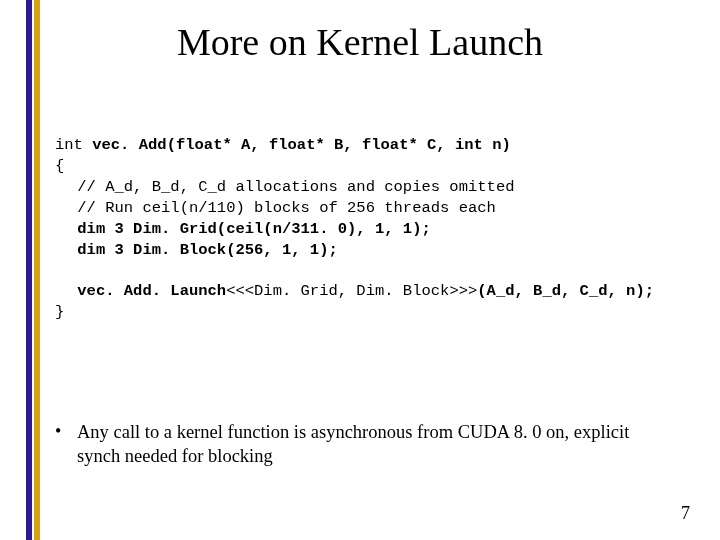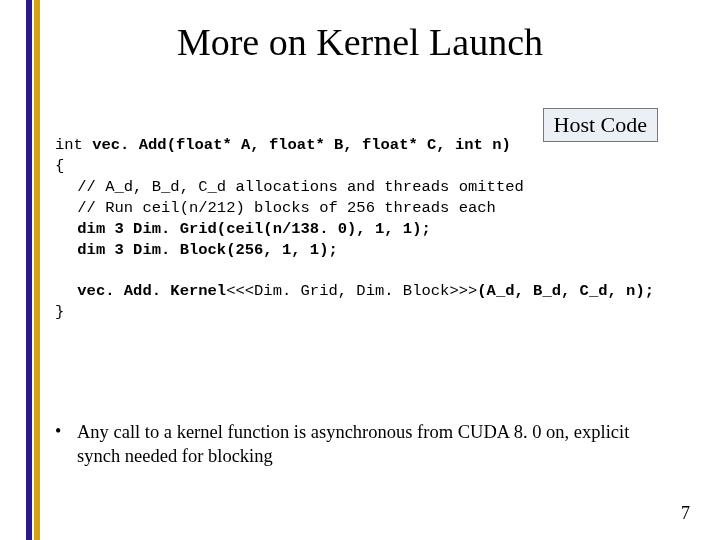--- a/index.html
+++ b/index.html
@@ -78,30 +78,29 @@
 </style>
 </head>
 <body>
 
 <div class="slide">
   <div class="stripe purple"></div>
   <div class="stripe orange"></div>
 
   <div class="title">More on Kernel Launch</div>
 
-  <div class="host-badge">Host Code</div>
 
   <div class="code"><span>int </span><span class="bold">vec. Add(float* A, float* B, float* C, int n)</span>
 <span>{</span>
-<span class="indent">// A_d, B_d, C_d allocations and threads omitted</span>
-<span class="indent">// Run ceil(n/212) blocks of 256 threads each</span>
-<span class="indent bold">dim 3 Dim. Grid(ceil(n/138. 0), 1, 1);</span>
+<span class="indent">// A_d, B_d, C_d allocations and copies omitted</span>
+<span class="indent">// Run ceil(n/110) blocks of 256 threads each</span>
+<span class="indent bold">dim 3 Dim. Grid(ceil(n/311. 0), 1, 1);</span>
 <span class="indent bold">dim 3 Dim. Block(256, 1, 1);</span>
 
-<span class="indent"><span class="bold">vec. Add. Kernel</span><span>&lt;&lt;&lt;Dim. Grid, Dim. Block&gt;&gt;&gt;</span><span class="bold">(A_d, B_d, C_d, n);</span></span>
+<span class="indent"><span class="bold">vec. Add. Launch</span><span>&lt;&lt;&lt;Dim. Grid, Dim. Block&gt;&gt;&gt;</span><span class="bold">(A_d, B_d, C_d, n);</span></span>
 <span>}</span></div>
 
   <div class="bullet-row">
     <div class="bullet-mark">•</div>
     <div>Any call to a kernel function is asynchronous from CUDA 8. 0 on, explicit synch needed for blocking</div>
   </div>
 
   <div class="pagenum">7</div>
 </div>
 

